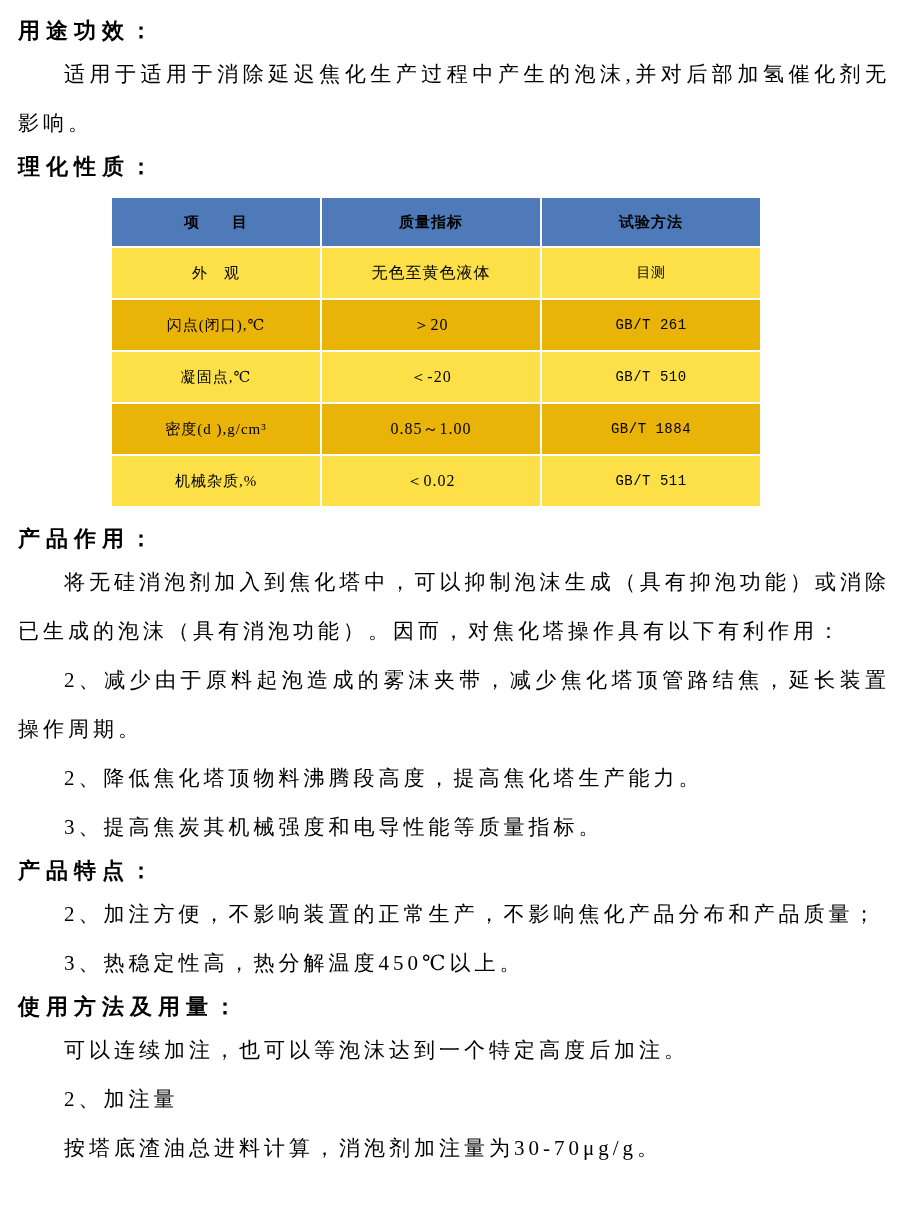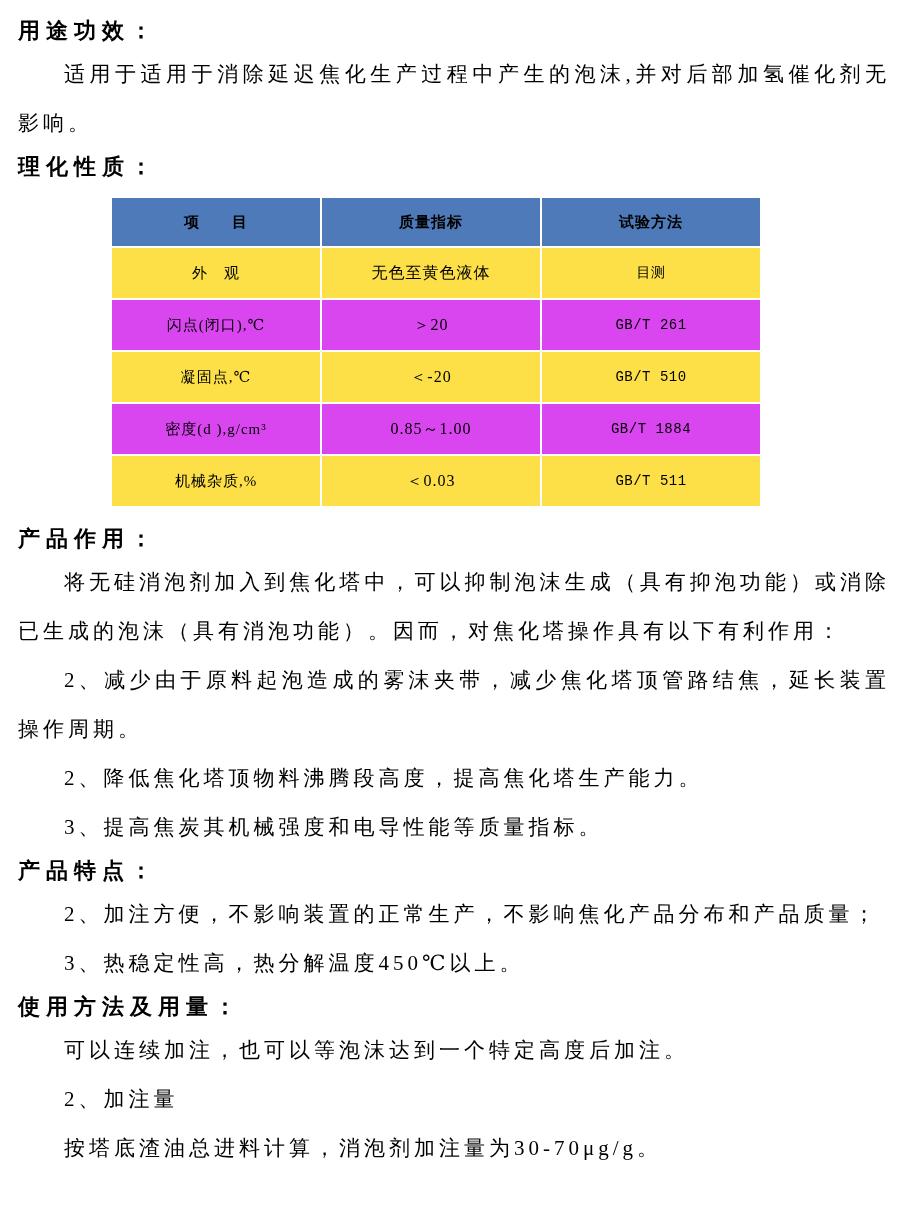--- a/index.html
+++ b/index.html
@@ -55,21 +55,21 @@
   .spec-table th {
     background: #4f7ab9;
     color: #000000;
     font-weight: bold;
     height: 46px;
   }
   .spec-table td {
     height: 48px;
   }
   .spec-table tr.row-odd td  { background: #fde047; }
-  .spec-table tr.row-even td { background: #d946ef; }
+  .spec-table tr.row-even td { background: #eab308; }
   .spec-table td.val {
     font-size: 16px;
     letter-spacing: 1px;
   }
   .spec-table td.method {
     font-family: "Liberation Mono", "DejaVu Sans Mono", monospace;
     font-size: 14px;
     letter-spacing: 0.5px;
   }
 </style>
@@ -112,21 +112,21 @@
         <td class="val">＜-20</td>
         <td class="method">GB/T 510</td>
       </tr>
       <tr class="row-even">
         <td>密度(d ),g/cm³</td>
         <td class="val">0.85～1.00</td>
         <td class="method">GB/T 1884</td>
       </tr>
       <tr class="row-odd">
         <td>机械杂质,%</td>
-        <td class="val">＜0.03</td>
+        <td class="val">＜0.02</td>
         <td class="method">GB/T 511</td>
       </tr>
     </tbody>
   </table>
 
   <h3 class="heading">产品作用：</h3>
   <p class="para indent">将无硅消泡剂加入到焦化塔中，可以抑制泡沫生成（具有抑泡功能）或消除已生成的泡沫（具有消泡功能）。因而，对焦化塔操作具有以下有利作用：</p>
   <p class="para indent">2、减少由于原料起泡造成的雾沫夹带，减少焦化塔顶管路结焦，延长装置操作周期。</p>
   <p class="para indent">2、降低焦化塔顶物料沸腾段高度，提高焦化塔生产能力。</p>
   <p class="para indent">3、提高焦炭其机械强度和电导性能等质量指标。</p>

